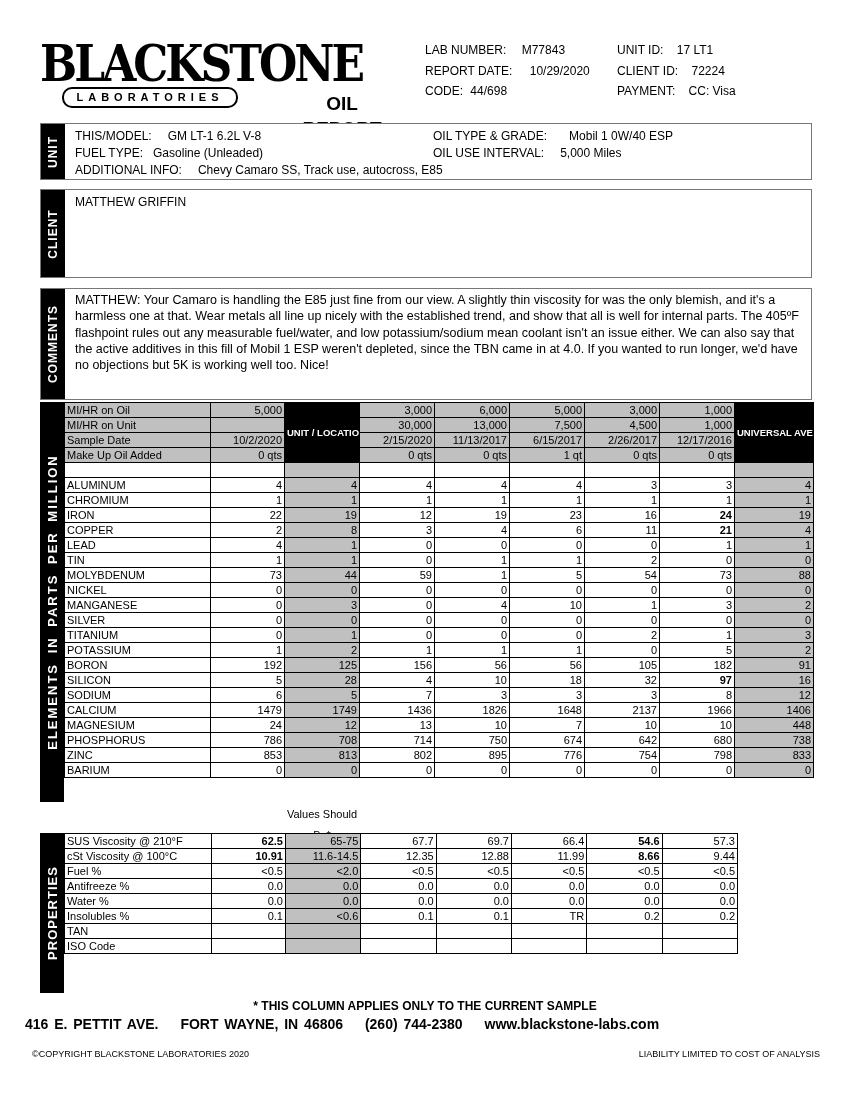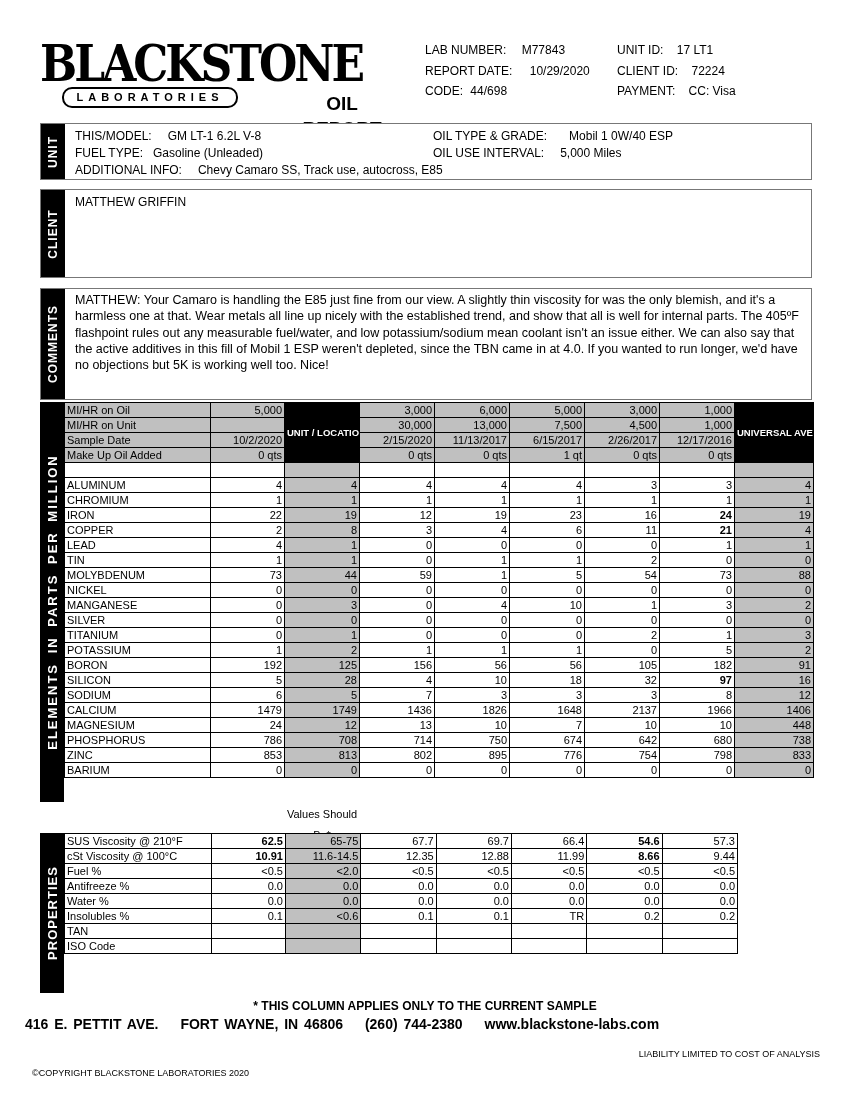--- a/index.html
+++ b/index.html
@@ -25,21 +25,21 @@
   td.num { text-align:right; }
   td.g { background:#c0c0c0; }
   td.blk { background:#000; color:#fff; font-weight:bold; text-align:center; font-size:9.5px; line-height:13px; border-color:#000; }
   td.b { font-weight:bold; }
   .el-side { position:absolute; left:40px; top:402px; width:24px; height:400px; background:#000; color:#fff; }
   .pr-side { position:absolute; left:40px; top:833px; width:24px; height:160px; background:#000; color:#fff; }
   .values-note { position:absolute; left:284px; top:804px; width:76px; text-align:center; font-size:11px; line-height:21px; }
   .footnote { position:absolute; left:0; width:850px; top:999px; text-align:center; font-size:12px; font-weight:bold; }
   .address { position:absolute; left:0; width:684px; top:1016px; text-align:center; font-size:14px; font-weight:bold; word-spacing:2px; }
   .address span { margin:0 8px; }
-  .copy { position:absolute; left:32px; top:1049px; font-size:9px;margin-top:19px; }
+  .copy { position:absolute; left:32px; top:1049px; font-size:9px; }
   .liab { position:absolute; right:30px; top:1049px; font-size:9px; }
 </style>
 </head>
 <body>
 
 <div class="abs logo">
   <div class="logo-top">BLACKSTONE</div>
   <div class="logo-pill">LABORATORIES</div>
 </div>
 <div class="abs oil-title">

